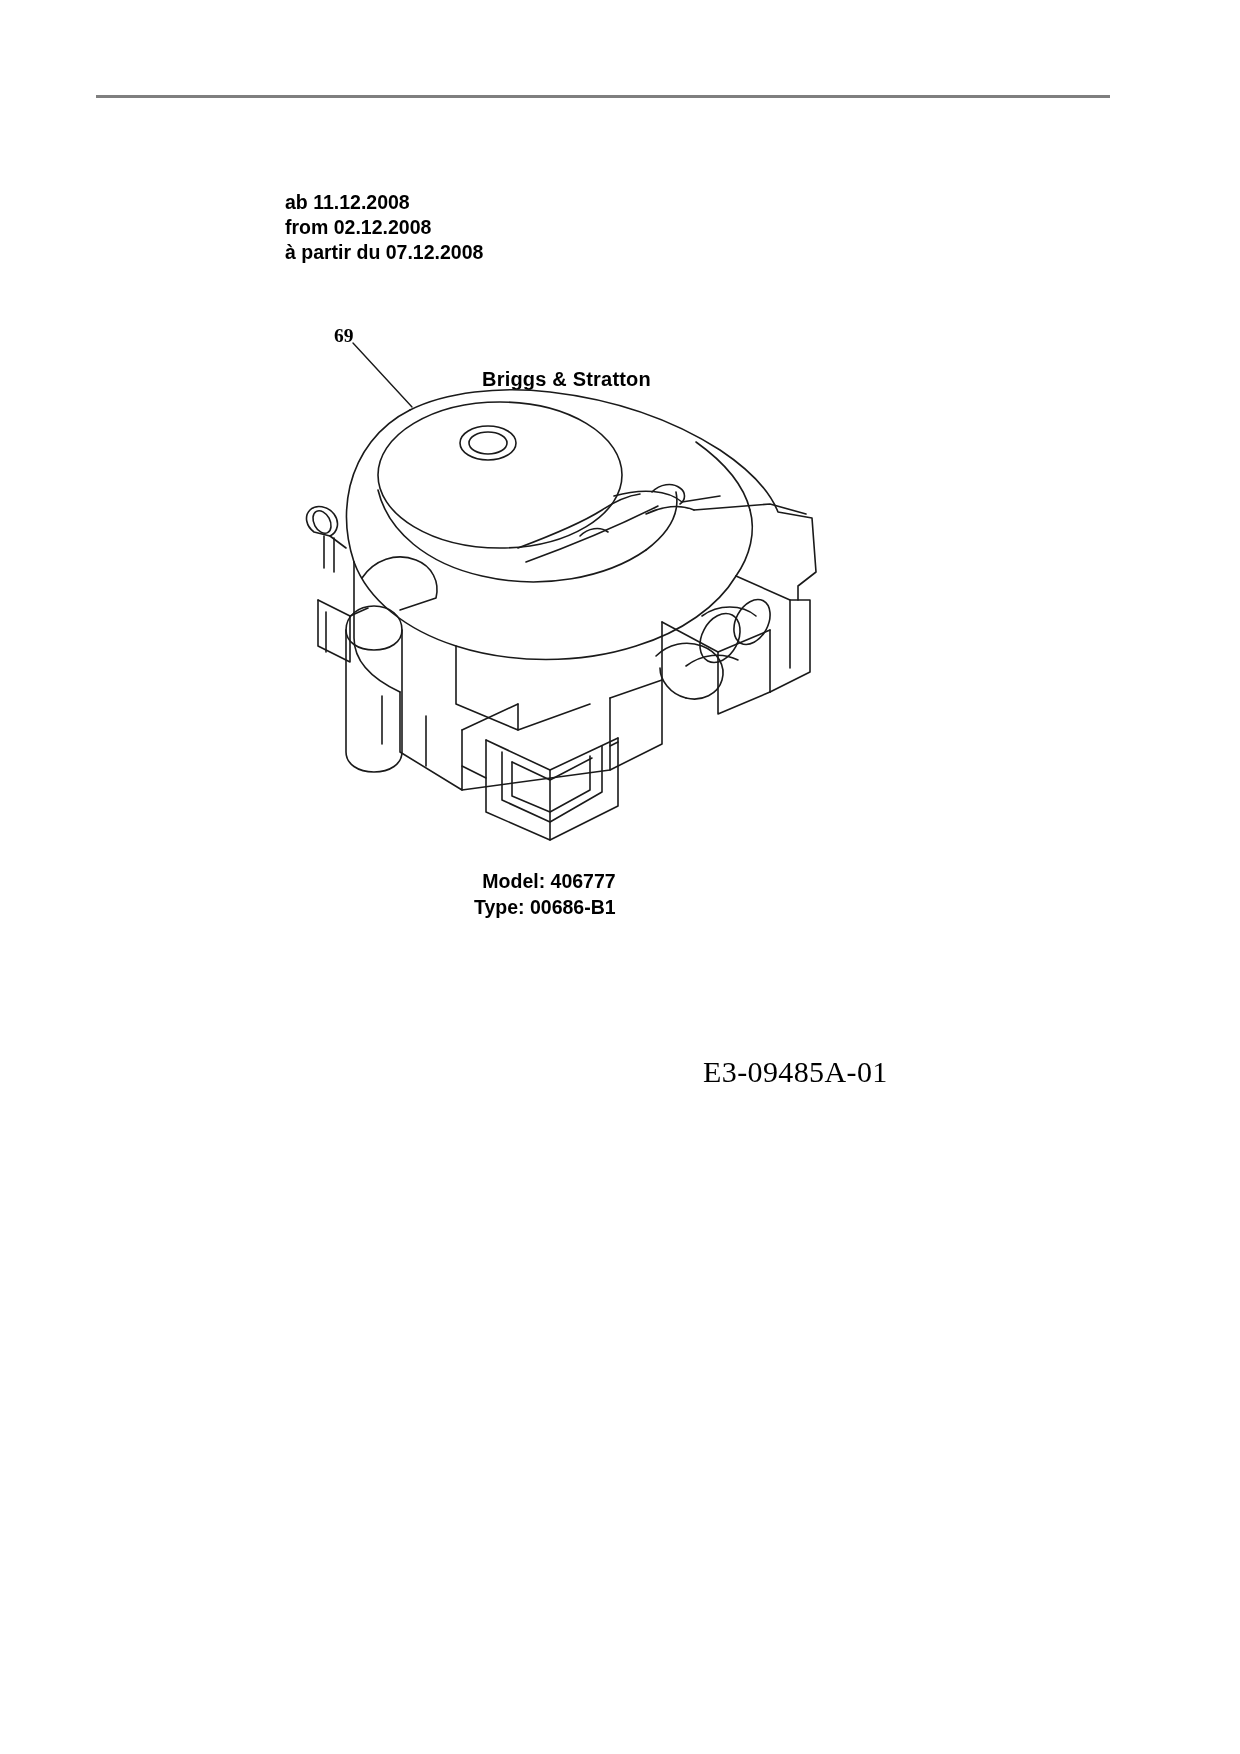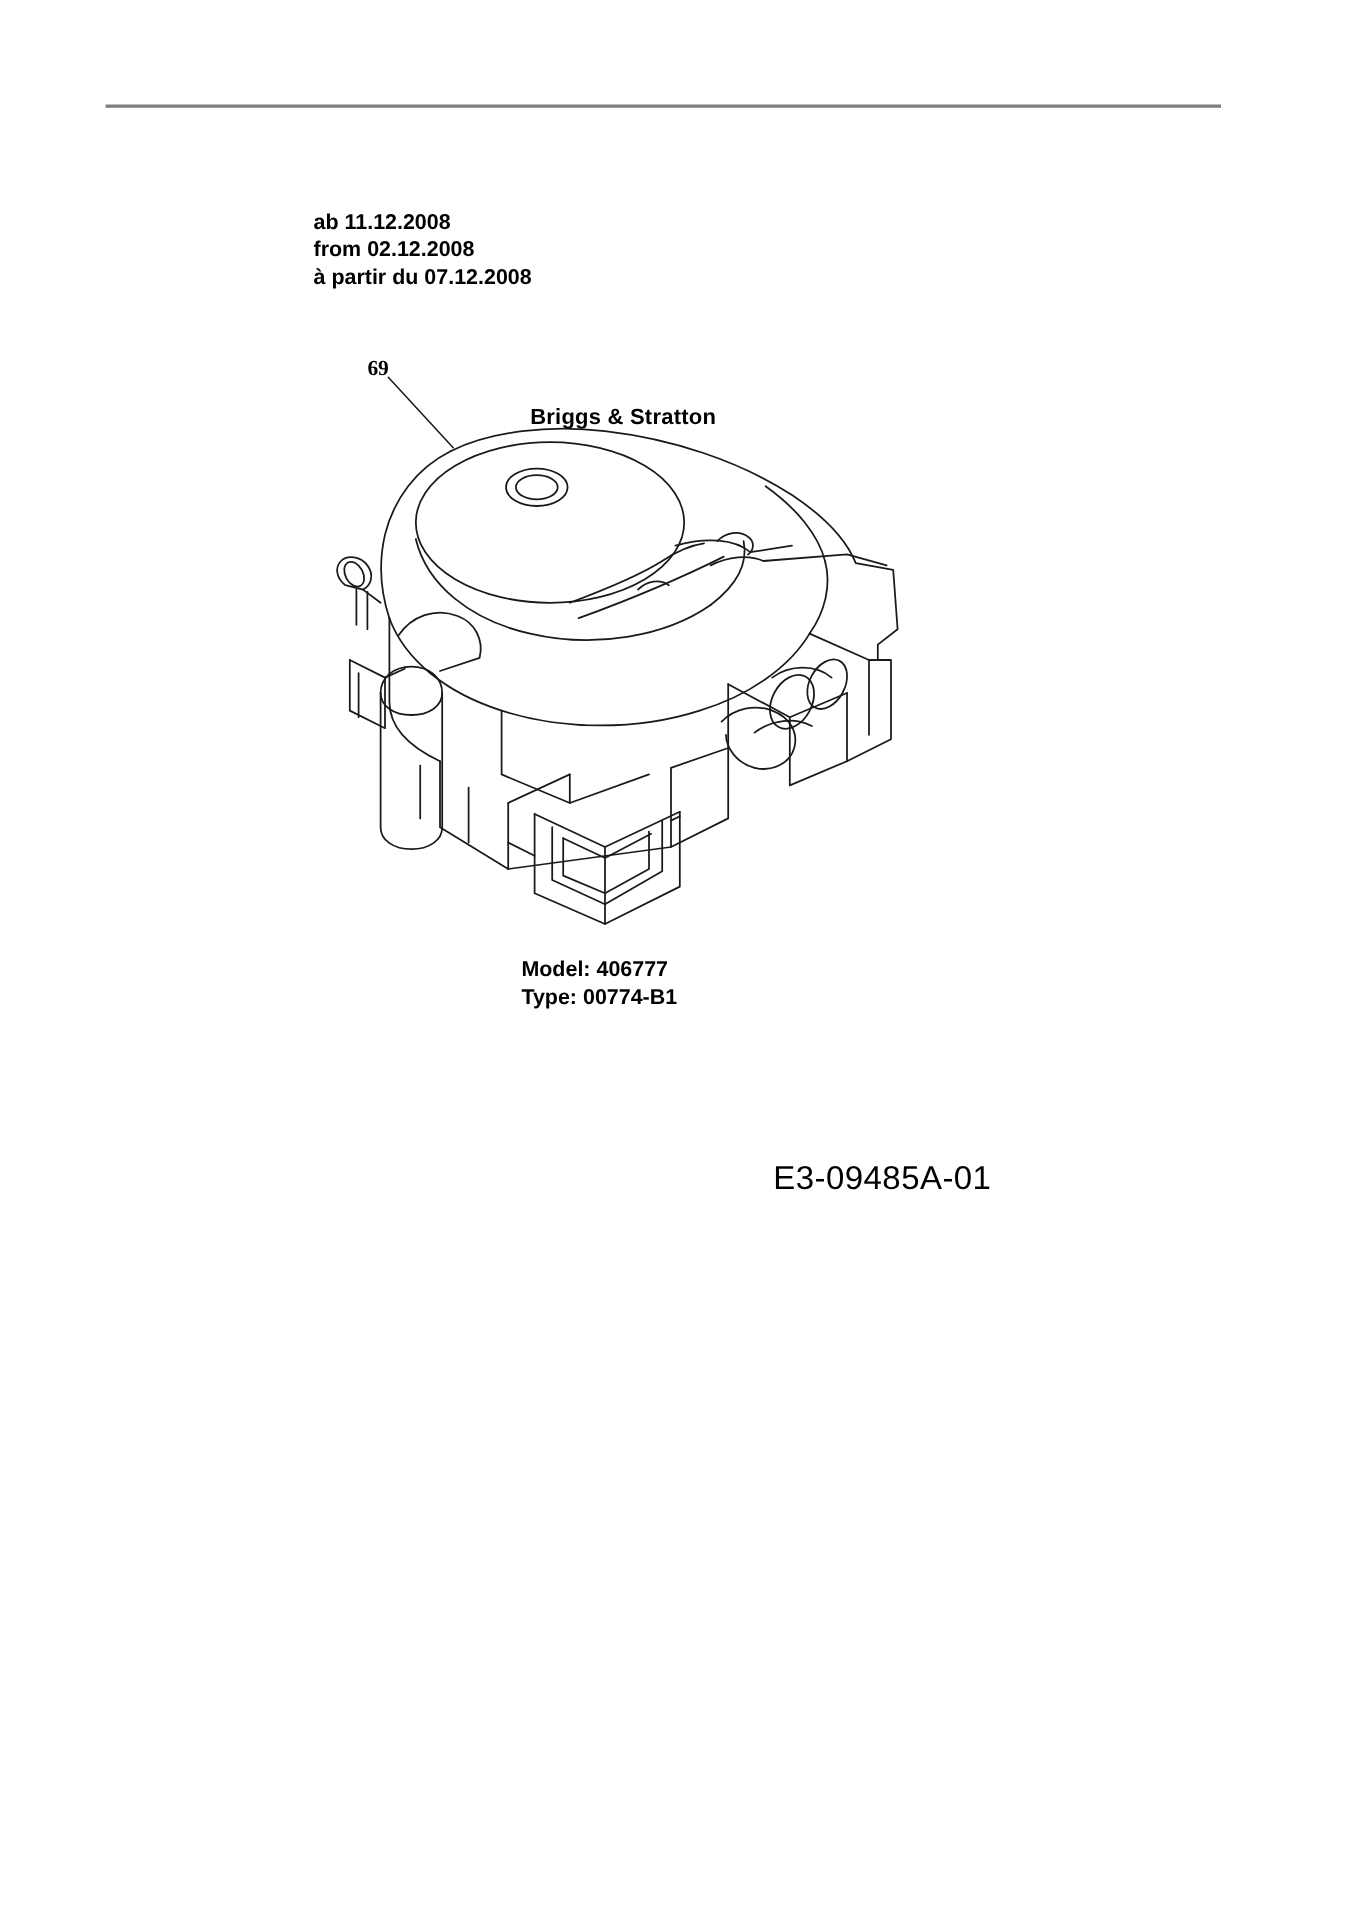--- a/index.html
+++ b/index.html
@@ -68,27 +68,29 @@
     letter-spacing: 0.2px;
     margin-top: 20px;
   }
   .model-block {
     position: absolute;
     left: 474px;
     top: 868px;
     font-size: 19.5px;
     font-weight: bold;
     line-height: 26px;
+    text-align: right;
   }
   .drawing-code {
     position: absolute;
     left: 703px;
     top: 1055px;
     font-size: 30px;
     letter-spacing: 0.4px;
+    font-family: Liberation Serif, serif;
   }
   .figure {
     position: absolute;
     left: 250px;
     top: 300px;
     width: 640px;
     height: 580px;
   }
   .figure svg {
     display: block;
@@ -189,18 +191,18 @@
       <path d="M132 396 L 132 444"></path>
       <path d="M176 416 L 176 466"></path>
 
       <path d="M212 466 L 236 478"></path>
       <path d="M360 446 L 368 442"></path>
     </svg>
   </div>
 
   <div class="model-block">
     <div>Model: 406777</div>
-    <div>Type: 00774-B1</div>
+    <div>Type: 00686-B1</div>
   </div>
 
   <div class="drawing-code">E3-09485A-01</div>
 
 </div>
 
 </body></html>

